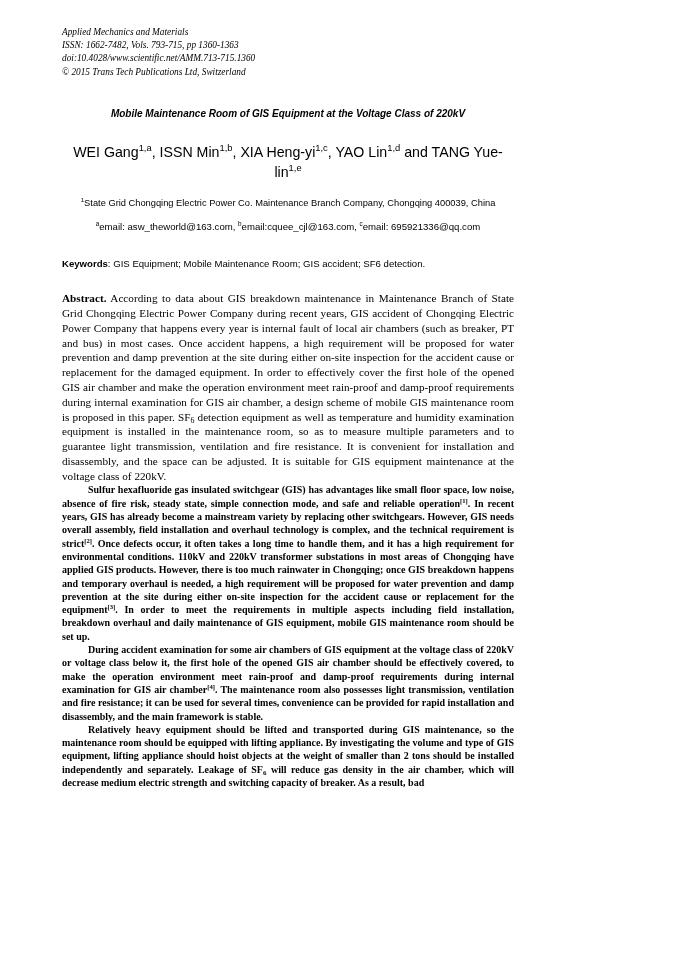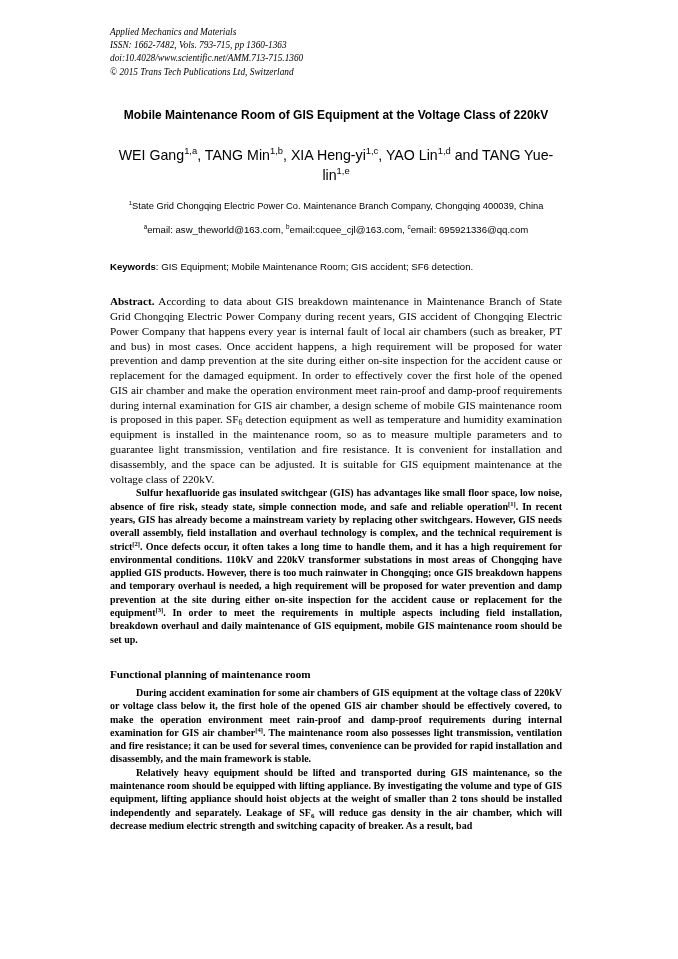--- a/index.html
+++ b/index.html
@@ -10,44 +10,44 @@
   .page {
     position: relative;
     width: 576px;
     height: 959px;
     background: #ffffff;
     font-family: "Liberation Serif", serif;
     color: #000000;
     box-sizing: border-box;
     padding: 26px 62px 10px 62px;
     overflow: hidden;
-    margin-left: 48px;
   }
   
   .header {
     display: flex;
     justify-content: space-between;
     align-items: flex-start;
     font-style: italic;
     font-size: 9.3px;
     line-height: 1.42;
   }
   .header-left { text-align: left; }
   .header-right { text-align: right; }
   .header div { white-space: nowrap; }
 
   
   .title {
     font-family: "Liberation Sans", sans-serif;
     font-weight: bold;
-    font-size: 12px;
+    font-size: 10px;
     text-align: center;
     line-height: 1.45;
     margin-top: 28px;
     padding: 0 8px;
+    font-style: italic;
   }
 
   
   .authors {
     font-family: "Liberation Sans", sans-serif;
     font-size: 14.2px;
     text-align: center;
     margin-top: 22px;
     line-height: 1.4;
   }
@@ -112,38 +112,37 @@
     <div class="header-left">
       <div>Applied Mechanics and Materials</div>
       <div>ISSN: 1662-7482, Vols. 793-715, pp 1360-1363</div>
       <div>doi:10.4028/www.scientific.net/AMM.713-715.1360</div>
       <div>© 2015 Trans Tech Publications Ltd, Switzerland</div>
     </div>
   </div>
 
   <div class="title">Mobile Maintenance Room of GIS Equipment at the Voltage Class of 220kV</div>
 
-  <div class="authors"><span><span>WEI Gang</span><sup>1,a</sup></span><span>, </span><span><span>TANG Min</span><sup>1,b</sup></span><span>, </span><span><span>XIA Heng-yi</span><sup>1,c</sup></span><span>, </span><span><span>YAO Lin</span><sup>1,d</sup></span><span> and </span><span><span>TANG Yue-lin</span><sup>1,e</sup></span></div>
+  <div class="authors"><span><span>WEI Gang</span><sup>1,a</sup></span><span>, </span><span><span>ISSN Min</span><sup>1,b</sup></span><span>, </span><span><span>XIA Heng-yi</span><sup>1,c</sup></span><span>, </span><span><span>YAO Lin</span><sup>1,d</sup></span><span> and </span><span><span>TANG Yue-lin</span><sup>1,e</sup></span></div>
 
   <div class="affiliation">
     <sup>1</sup><span>State Grid Chongqing Electric Power Co. Maintenance Branch Company, Chongqing 400039, China</span>
   </div>
 
   <div class="emails">
     <sup>a</sup><span>email: asw_theworld@163.com, </span><sup>b</sup><span>email:cquee_cjl@163.com, </span><sup>c</sup><span>email: 695921336@qq.com</span>
   </div>
 
   <div class="keywords">
     <b>Keywords</b><span>: GIS Equipment; Mobile Maintenance Room; GIS accident; SF6 detection.</span>
   </div>
 
   <div class="abstract">
     <b>Abstract.</b><span> According to data about GIS breakdown maintenance in Maintenance Branch of State Grid Chongqing Electric Power Company during recent years, GIS accident of Chongqing Electric Power Company that happens every year is internal fault of local air chambers (such as breaker, PT and bus) in most cases. Once accident happens, a high requirement will be proposed for water prevention and damp prevention at the site during either on-site inspection for the accident cause or replacement for the damaged equipment. In order to effectively cover the first hole of the opened GIS air chamber and make the operation environment meet rain-proof and damp-proof requirements during internal examination for GIS air chamber, a design scheme of mobile GIS maintenance room is proposed in this paper. SF</span><sub>6</sub><span> detection equipment as well as temperature and humidity examination equipment is installed in the maintenance room, so as to measure multiple parameters and to guarantee light transmission, ventilation and fire resistance. It is convenient for installation and disassembly, and the space can be adjusted. It is suitable for GIS equipment maintenance at the voltage class of 220kV.</span>
   </div>
 
   <div>
       <p class="body-par" style="margin: 0px;"><span>Sulfur hexafluoride gas insulated switchgear (GIS) has advantages like small floor space, low noise, absence of fire risk, steady state, simple connection mode, and safe and reliable operation</span><sup>[1]</sup><span>. In recent years, GIS has already become a mainstream variety by replacing other switchgears. However, GIS needs overall assembly, field installation and overhaul technology is complex, and the technical requirement is strict</span><sup>[2]</sup><span>. Once defects occur, it often takes a long time to handle them, and it has a high requirement for environmental conditions. 110kV and 220kV transformer substations in most areas of Chongqing have applied GIS products. However, there is too much rainwater in Chongqing; once GIS breakdown happens and temporary overhaul is needed, a high requirement will be proposed for water prevention and damp prevention at the site during either on-site inspection for the accident cause or replacement for the equipment</span><sup>[3]</sup><span>. In order to meet the requirements in multiple aspects including field installation, breakdown overhaul and daily maintenance of GIS equipment, mobile GIS maintenance room should be set up.</span></p>
-      <div class="section-head">Functional planning of maintenance room</div>
       <p class="body-par" style="margin: 0px;"><span>During accident examination for some air chambers of GIS equipment at the voltage class of 220kV or voltage class below it, the first hole of the opened GIS air chamber should be effectively covered, to make the operation environment meet rain-proof and damp-proof requirements during internal examination for GIS air chamber</span><sup>[4]</sup><span>. The maintenance room also possesses light transmission, ventilation and fire resistance; it can be used for several times, convenience can be provided for rapid installation and disassembly, and the main framework is stable.</span></p>
       <p class="body-par" style="margin: 0px;"><span>Relatively heavy equipment should be lifted and transported during GIS maintenance, so the maintenance room should be equipped with lifting appliance. By investigating the volume and type of GIS equipment, lifting appliance should hoist objects at the weight of smaller than 2 tons should be installed independently and separately. Leakage of SF</span><sub>6</sub><span> will reduce gas density in the air chamber, which will decrease medium electric strength and switching capacity of breaker. As a result, bad</span></p>
     </div>
 
 </div>
 
 </body></html>

